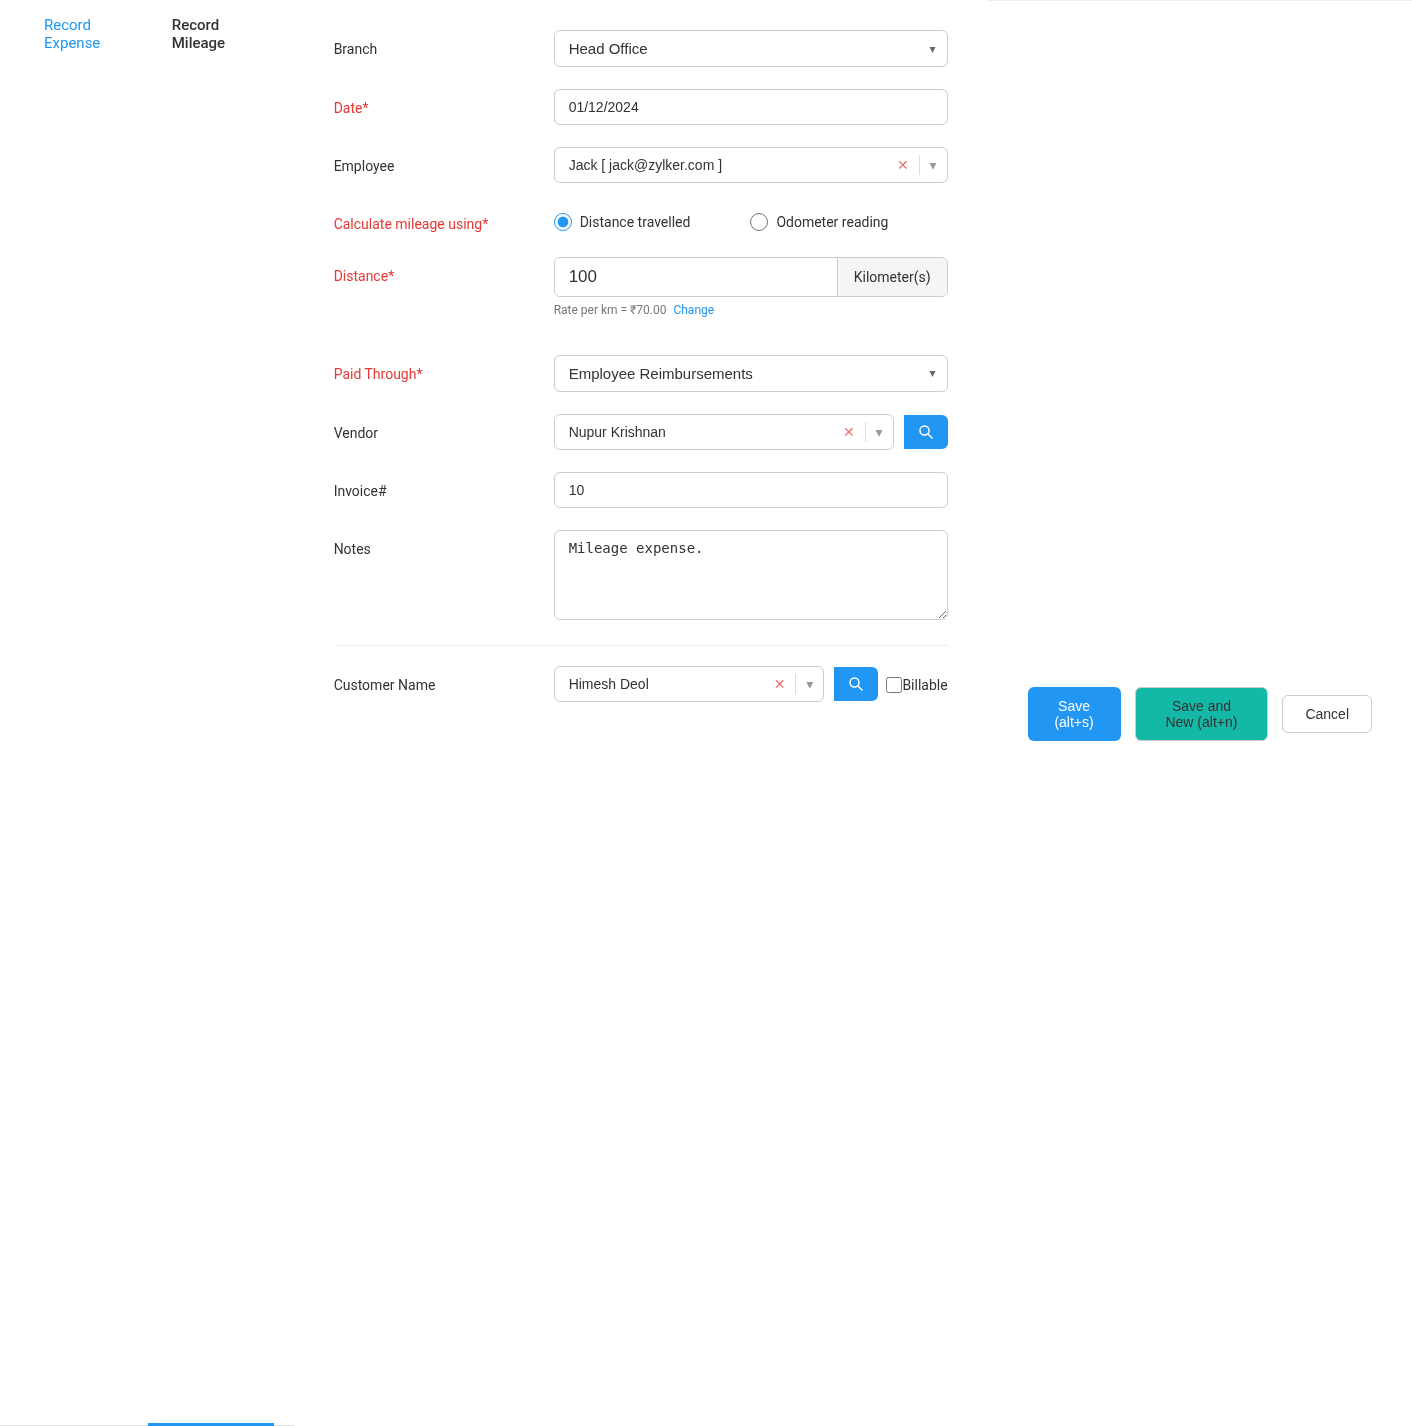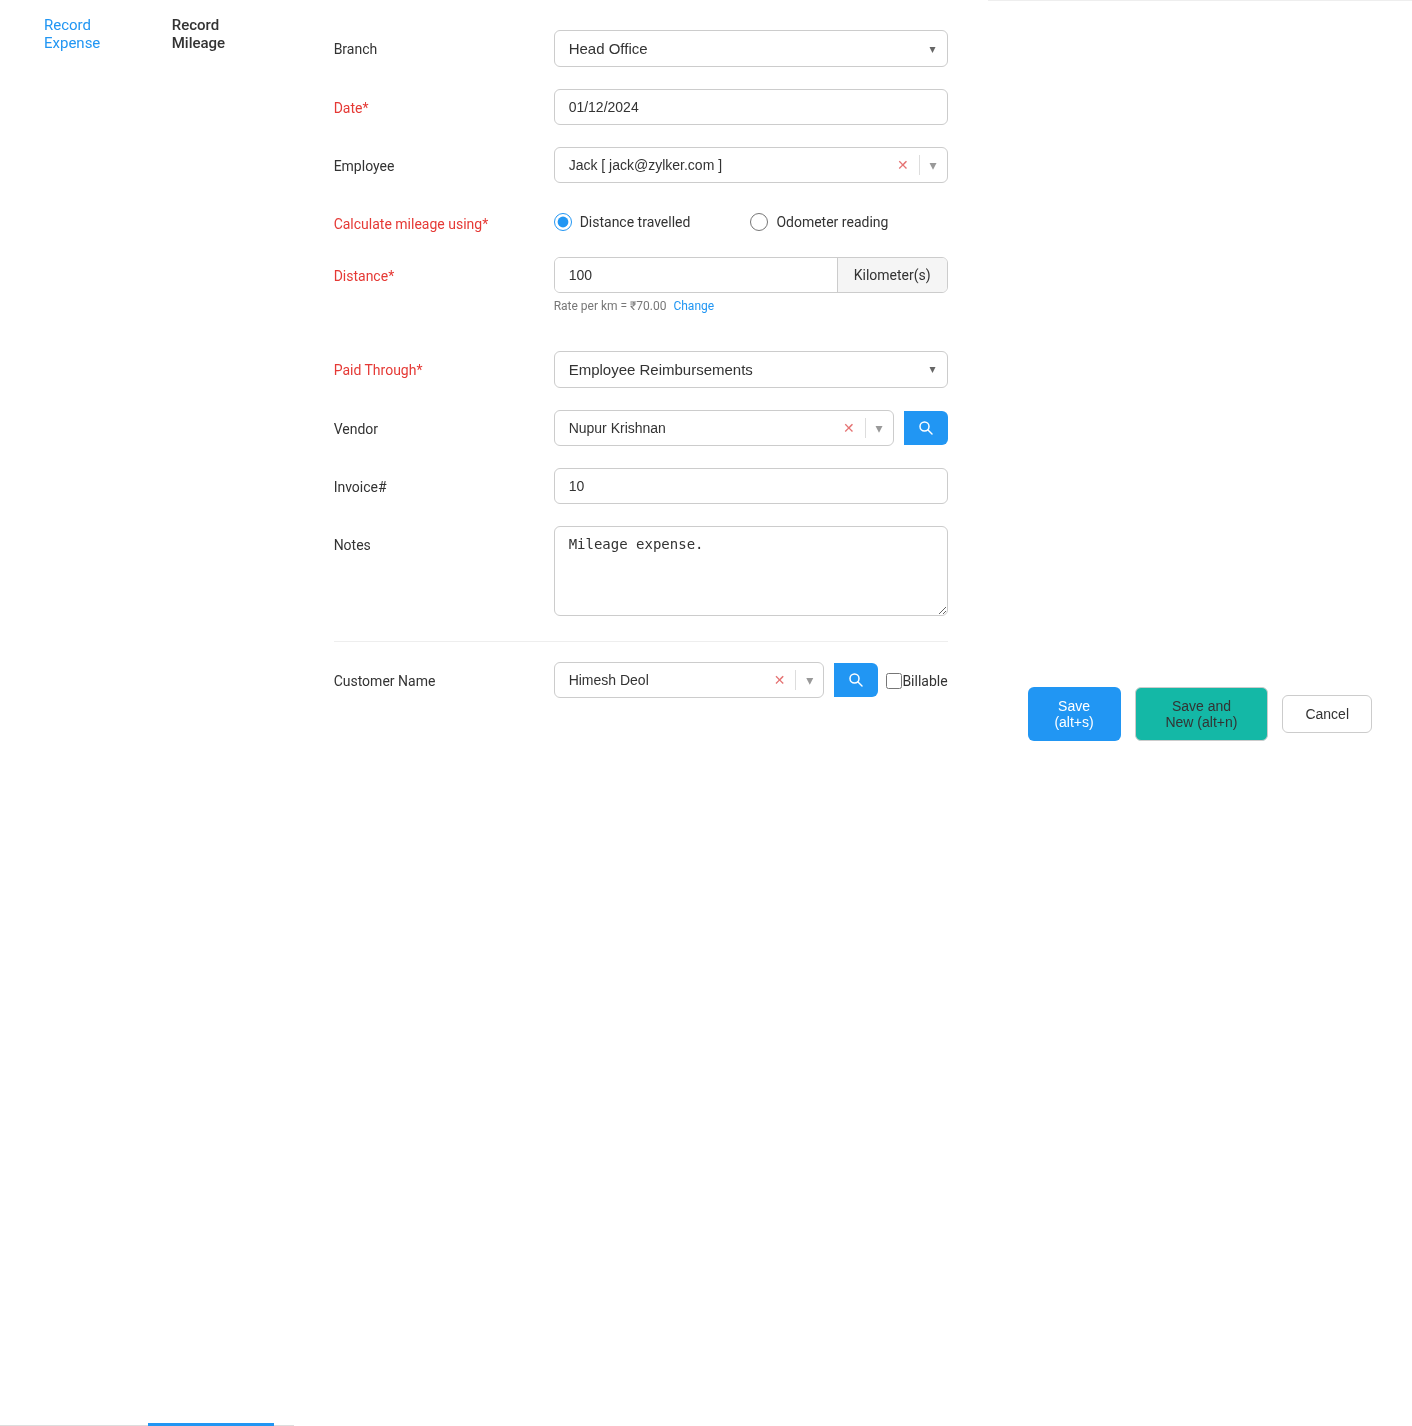--- a/index.html
+++ b/index.html
@@ -166,21 +166,21 @@
       align-items: stretch;
       border: 1px solid #ccc;
       border-radius: 6px;
       overflow: hidden;
       background: #fff;
     }
     .distance-wrapper input {
       flex: 1;
       padding: 9px 14px;
       border: none;
-      font-size: 14px;
+      font-size: 17px;
       color: #333;
       outline: none;
     }
     .distance-unit {
       padding: 9px 16px;
       background: #f5f5f5;
       border-left: 1px solid #ccc;
       color: #333;
       font-size: 14px;
       display: flex;

